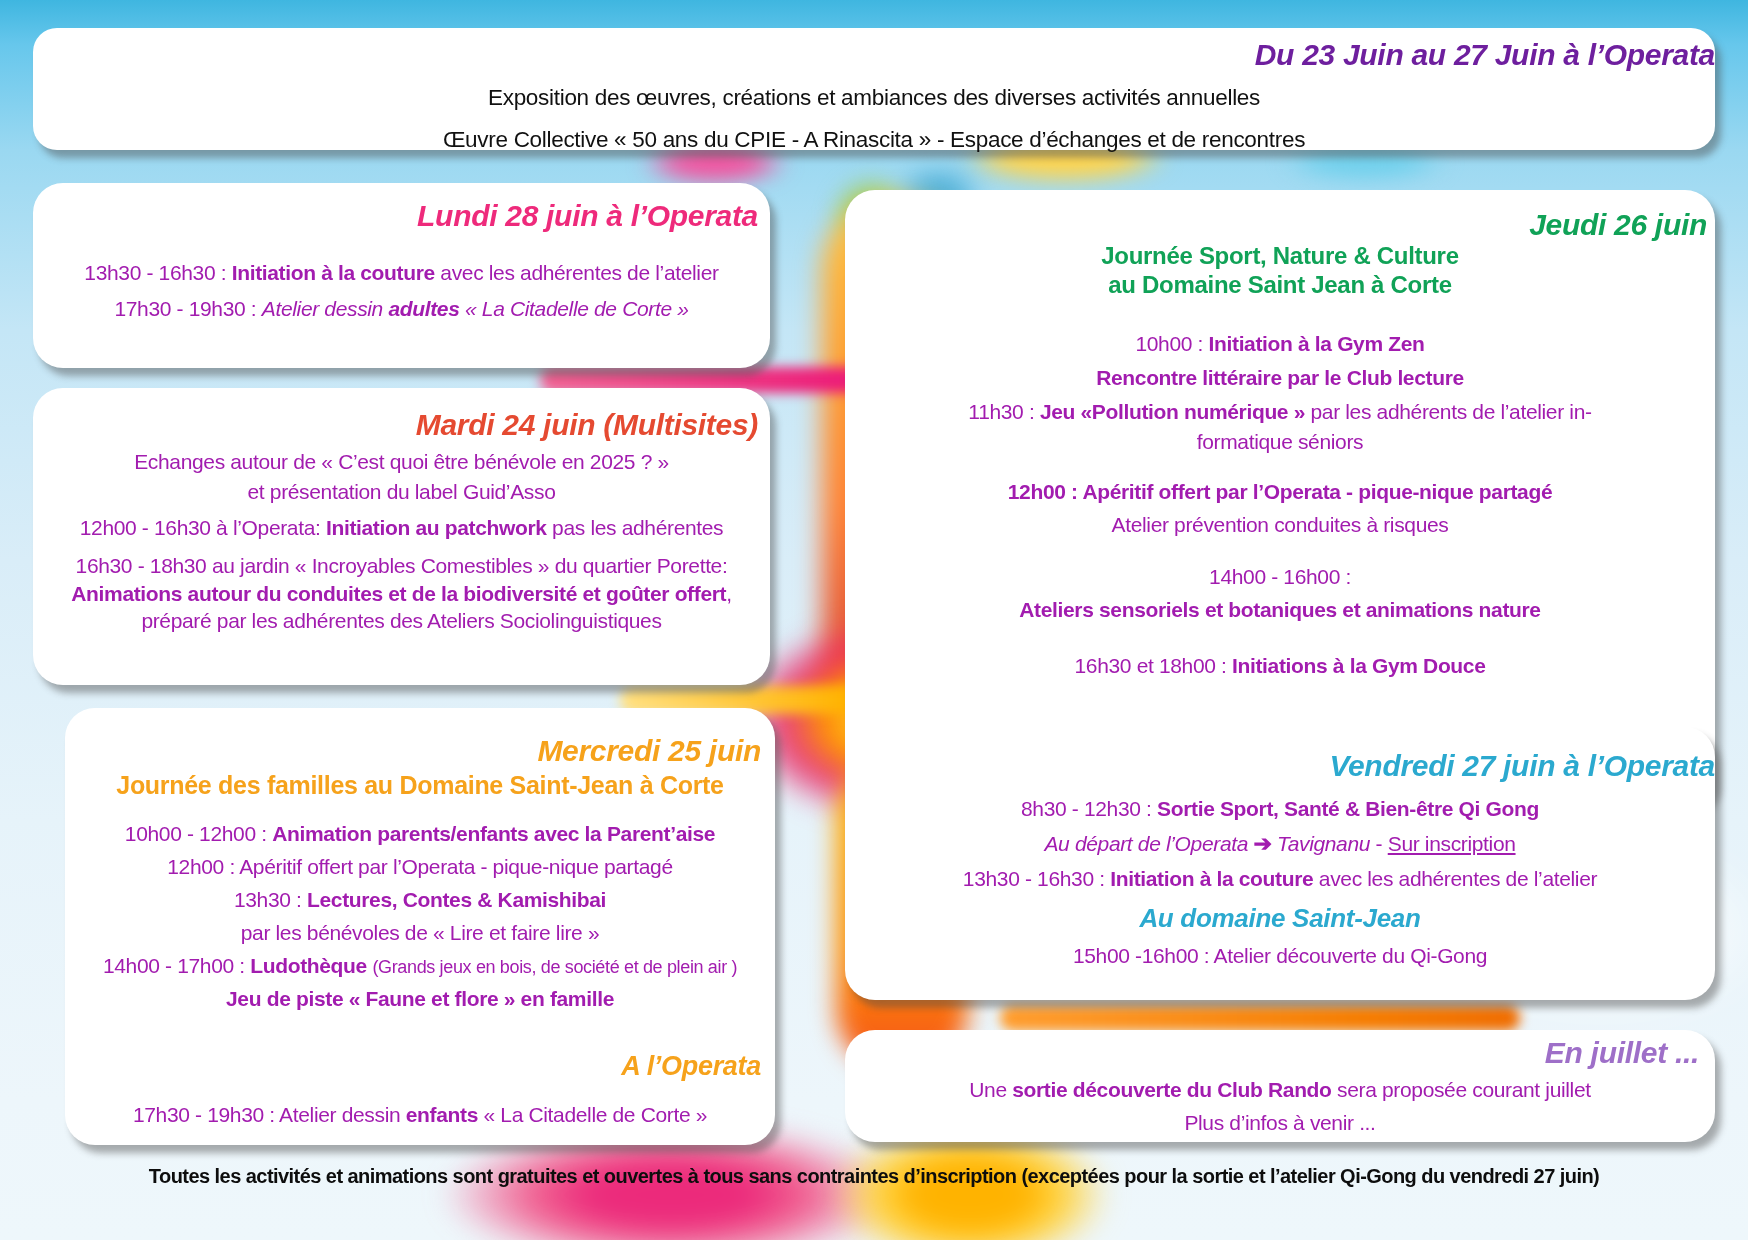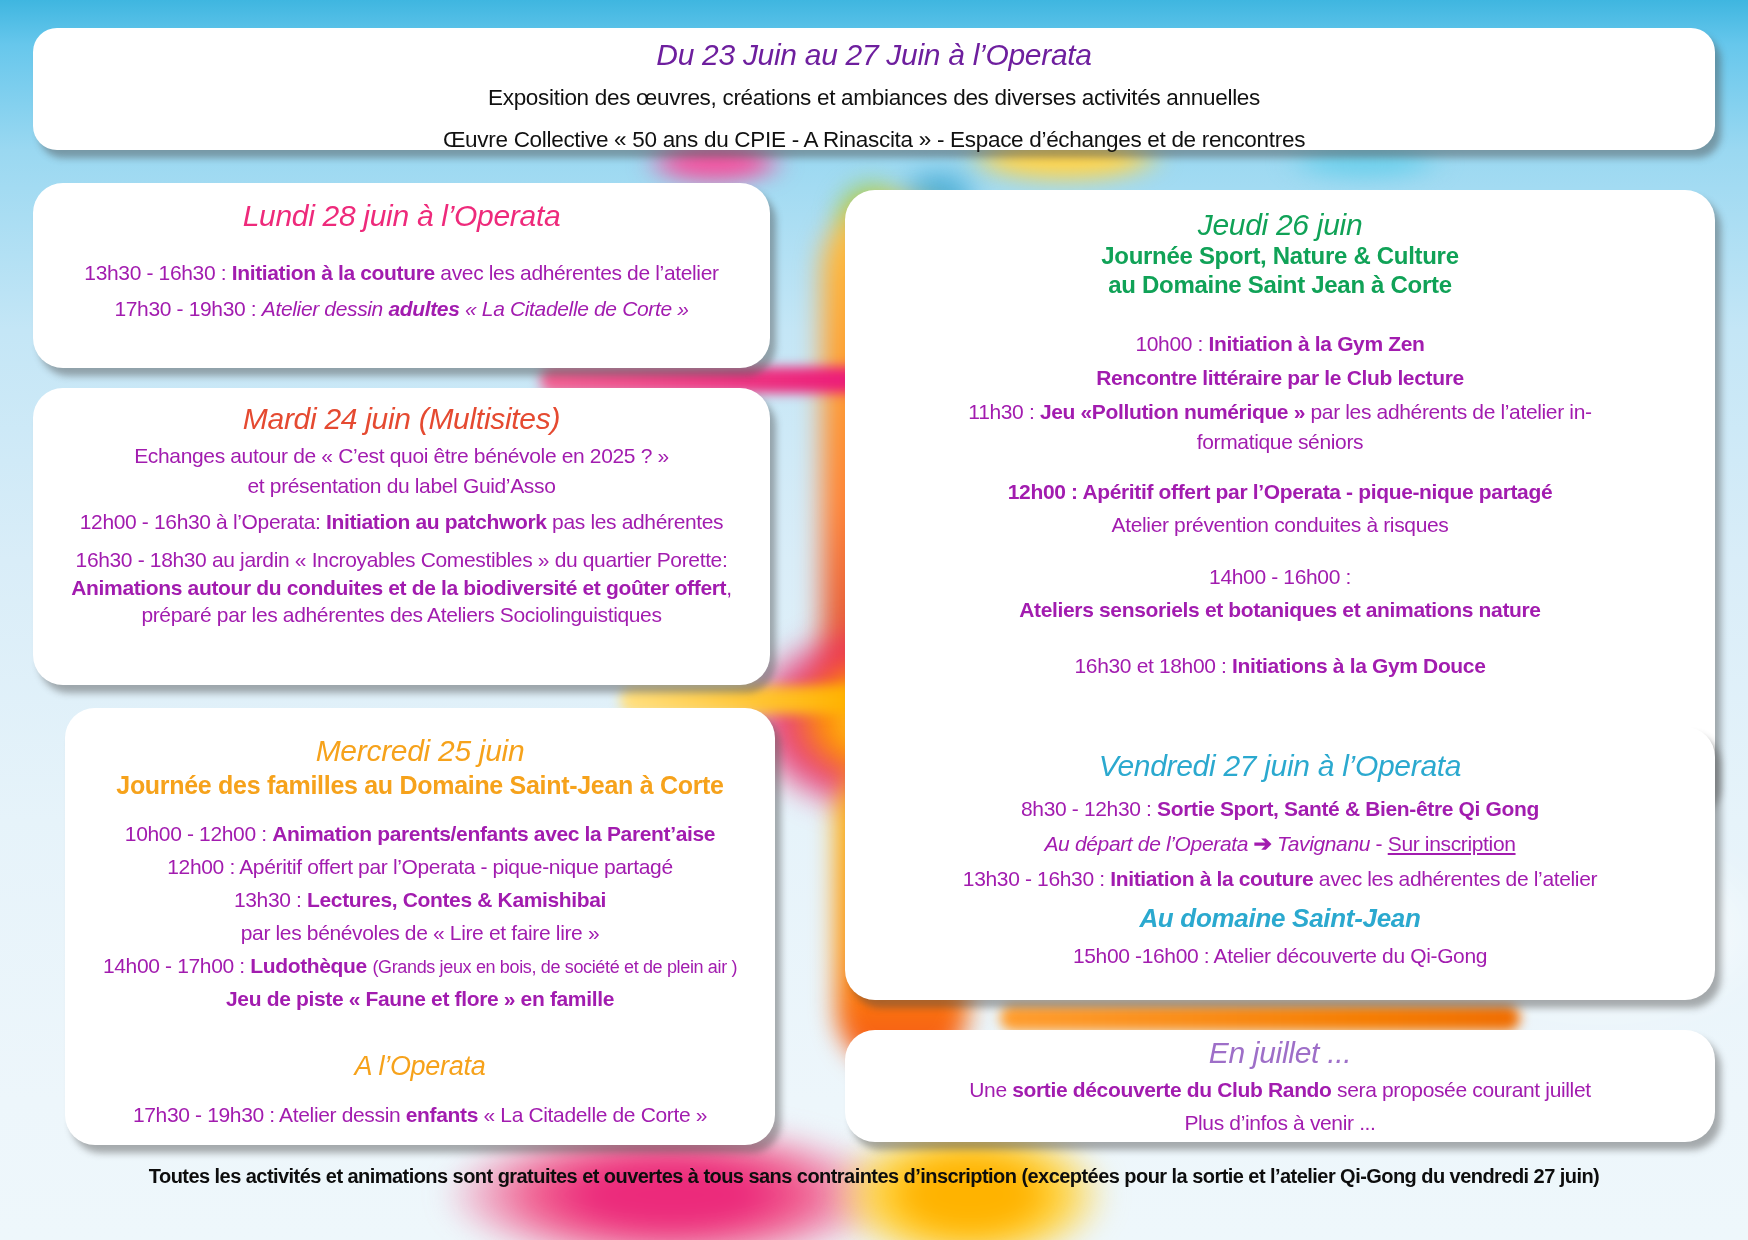--- a/index.html
+++ b/index.html
@@ -7,26 +7,26 @@
           font-family:"Liberation Sans",sans-serif;color:#111;}
   .sky{position:absolute;inset:0;
        background:linear-gradient(180deg,#3fb6e0 0px,#67c7ec 45px,#9ad8f1 150px,
                   #c4e6f6 330px,#d9edf8 560px,#e6f3fa 820px,#edf6fb 1100px,#eef7fb 1240px);}
   .cloud{position:absolute;border-radius:50%;filter:blur(28px);background:rgba(255,255,255,.55);}
   .blob{position:absolute;filter:blur(10px);}
   .card{position:absolute;background:#fff;border-radius:30px;
         box-shadow:6px 8px 7px rgba(75,75,75,.45);text-align:center;z-index:2;box-sizing:border-box;}
   #card-header{left:33px;top:28px;width:1682px;height:122px;padding-top:10px;border-radius:24px;}
   #card-mon{left:33px;top:183px;width:737px;height:185px;padding:16px 12px 0;}
-  #card-tue{left:33px;top:388px;width:737px;height:297px;padding:14px 12px 0;}
+  #card-tue{left:33px;top:388px;width:737px;height:297px;padding:20px 12px 0;}
   #card-wed{left:65px;top:708px;width:710px;height:437px;padding:26px 14px 0;}
   #card-thu{left:845px;top:190px;width:870px;height:619px;padding:18px 8px 0;}
-  #card-fri{left:845px;top:727px;width:870px;height:273px;padding:22px 32px 0;}
+  #card-fri{left:845px;top:727px;width:870px;height:273px;padding:22px 0 0;}
   #card-jul{left:845px;top:1030px;width:870px;height:112px;padding:6px 16px 0;}
-  .ttl{font-weight:normal;font-style:italic;font-size:30px;line-height:1.1;letter-spacing:-0.3px;}
+  .ttl{font-weight:bold;font-style:italic;font-size:30px;line-height:1.1;letter-spacing:-0.3px;text-align:right;}
   .c-purple{color:#6e1f9e}.c-pink{color:#ee2a7b}.c-red{color:#e54a31}
   .c-orange{color:#f6a21b}.c-green{color:#10a257}.c-cyan{color:#2ba9cf}.c-lilac{color:#9e6fc8}
   .sub{font-weight:bold;font-size:24px;line-height:1.12;letter-spacing:-0.3px;}
   .ln{font-size:21px;line-height:1.05;letter-spacing:-0.35px;color:#a21caf;}
   .ln b{font-weight:700;}
   .it{font-style:italic}.bit{font-style:italic;font-weight:700}
   .sm{font-size:18px;}
   .u{text-decoration:underline}
   .arrow{font-weight:700;font-size:22px;}
   .hl{font-size:22.5px;letter-spacing:-0.3px;}

